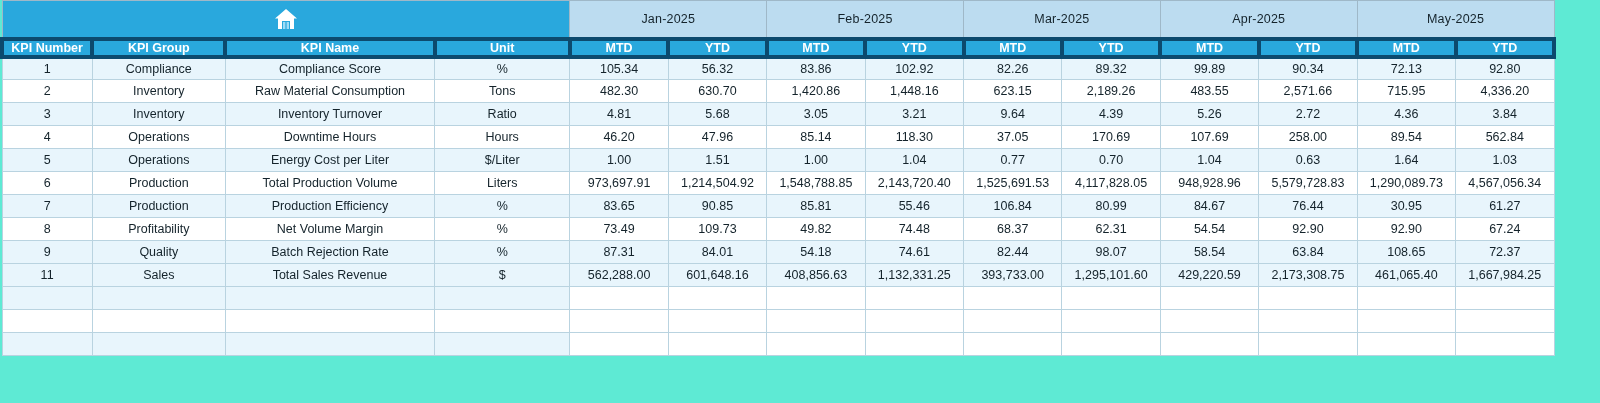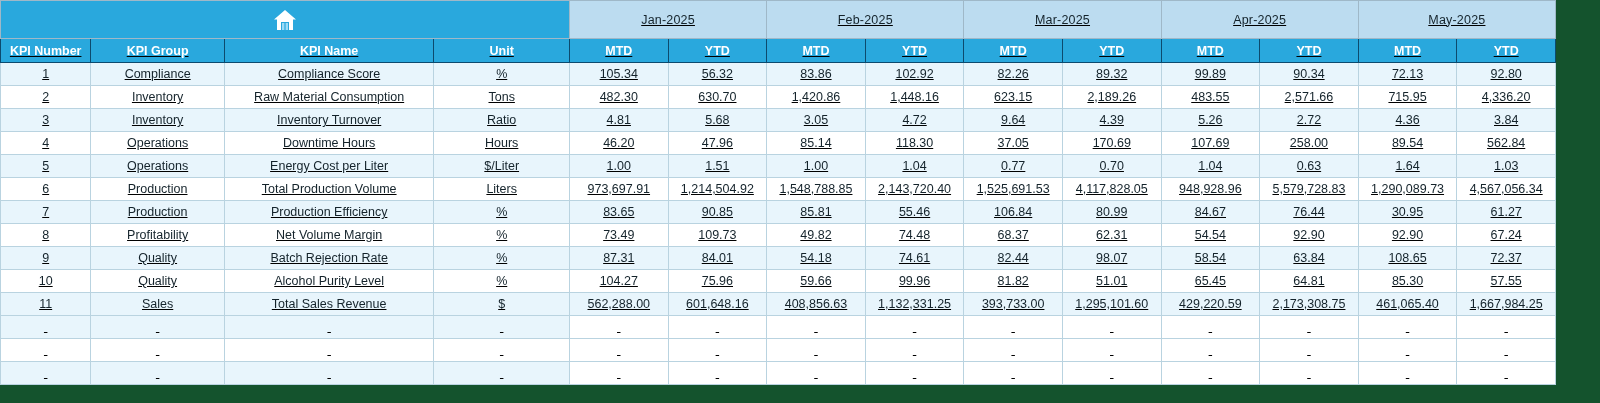--- a/index.html
+++ b/index.html
@@ -5,23 +5,22 @@
   * { box-sizing: border-box; }
   html, body {
     margin: 0; padding: 0;
     background: #ffffff;
     font-family: "Liberation Sans", sans-serif;
   }
   #page {
     width: 1600px;
     height: 403px;
     position: relative;
-    background: #14532d;
+    background: #5eead4;
     overflow: hidden;
-    text-decoration: underline;
   }
   table.kpi {
     border-collapse: collapse;
     table-layout: fixed;
     width: 1556px;
     margin: 0;
     border: 1px solid #9fb8c8;
   }
   table.kpi td, table.kpi th {
     border: 1px solid #b9d3e0;
@@ -52,22 +51,22 @@
     font-weight: bold;
     font-size: 13px;
     letter-spacing: .2px;
   }
   
   tr.colhead th {
     background: #29a8dd;
     color: #ffffff;
     font-weight: bold;
     font-size: 12.5px;
-    height: 24px;
-    border: 1px solid #0c4a6e;
+    height: 15px;
+    border: 4px solid #0c4a6e;
   }
   tr.colhead th.mtd-ytd {
     background: #29a8dd;
   }
   
   tr.data td { background: #ffffff; }
   tr.data.alt td { background: #e8f5fc; }
   td.left-group { }
   td.num { }
   tr.blank td { height: 23px; }
@@ -177,21 +176,21 @@
             <td class="num">4,336.20</td>
           </tr>
           <tr class="data alt">
             <td class="left-group">3</td>
             <td class="left-group">Inventory</td>
             <td class="left-group">Inventory Turnover</td>
             <td class="left-group">Ratio</td>
             <td class="num">4.81</td>
             <td class="num">5.68</td>
             <td class="num">3.05</td>
-            <td class="num">4.72</td>
+            <td class="num">3.21</td>
             <td class="num">9.64</td>
             <td class="num">4.39</td>
             <td class="num">5.26</td>
             <td class="num">2.72</td>
             <td class="num">4.36</td>
             <td class="num">3.84</td>
           </tr>
           <tr class="data">
             <td class="left-group">4</td>
             <td class="left-group">Operations</td>
@@ -281,36 +280,20 @@
             <td class="num">84.01</td>
             <td class="num">54.18</td>
             <td class="num">74.61</td>
             <td class="num">82.44</td>
             <td class="num">98.07</td>
             <td class="num">58.54</td>
             <td class="num">63.84</td>
             <td class="num">108.65</td>
             <td class="num">72.37</td>
           </tr>
-          <tr class="data">
-            <td class="left-group">10</td>
-            <td class="left-group">Quality</td>
-            <td class="left-group">Alcohol Purity Level</td>
-            <td class="left-group">%</td>
-            <td class="num">104.27</td>
-            <td class="num">75.96</td>
-            <td class="num">59.66</td>
-            <td class="num">99.96</td>
-            <td class="num">81.82</td>
-            <td class="num">51.01</td>
-            <td class="num">65.45</td>
-            <td class="num">64.81</td>
-            <td class="num">85.30</td>
-            <td class="num">57.55</td>
-          </tr>
           <tr class="data alt">
             <td class="left-group">11</td>
             <td class="left-group">Sales</td>
             <td class="left-group">Total Sales Revenue</td>
             <td class="left-group">$</td>
             <td class="num">562,288.00</td>
             <td class="num">601,648.16</td>
             <td class="num">408,856.63</td>
             <td class="num">1,132,331.25</td>
             <td class="num">393,733.00</td>

